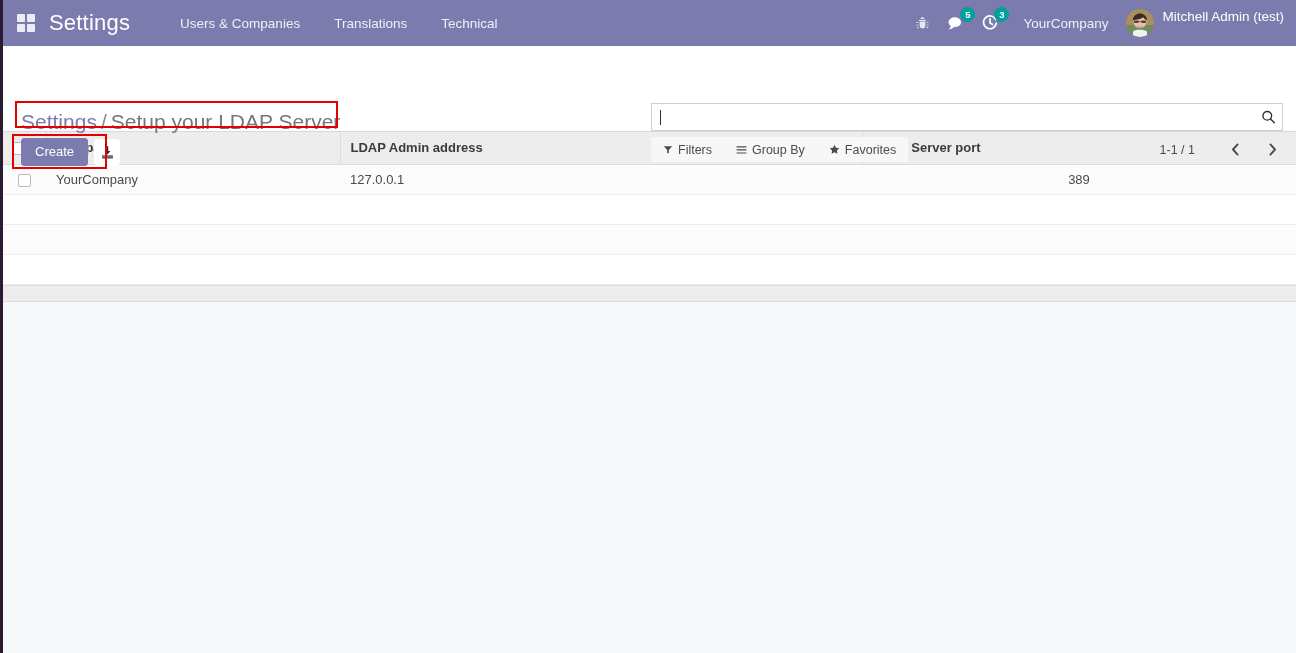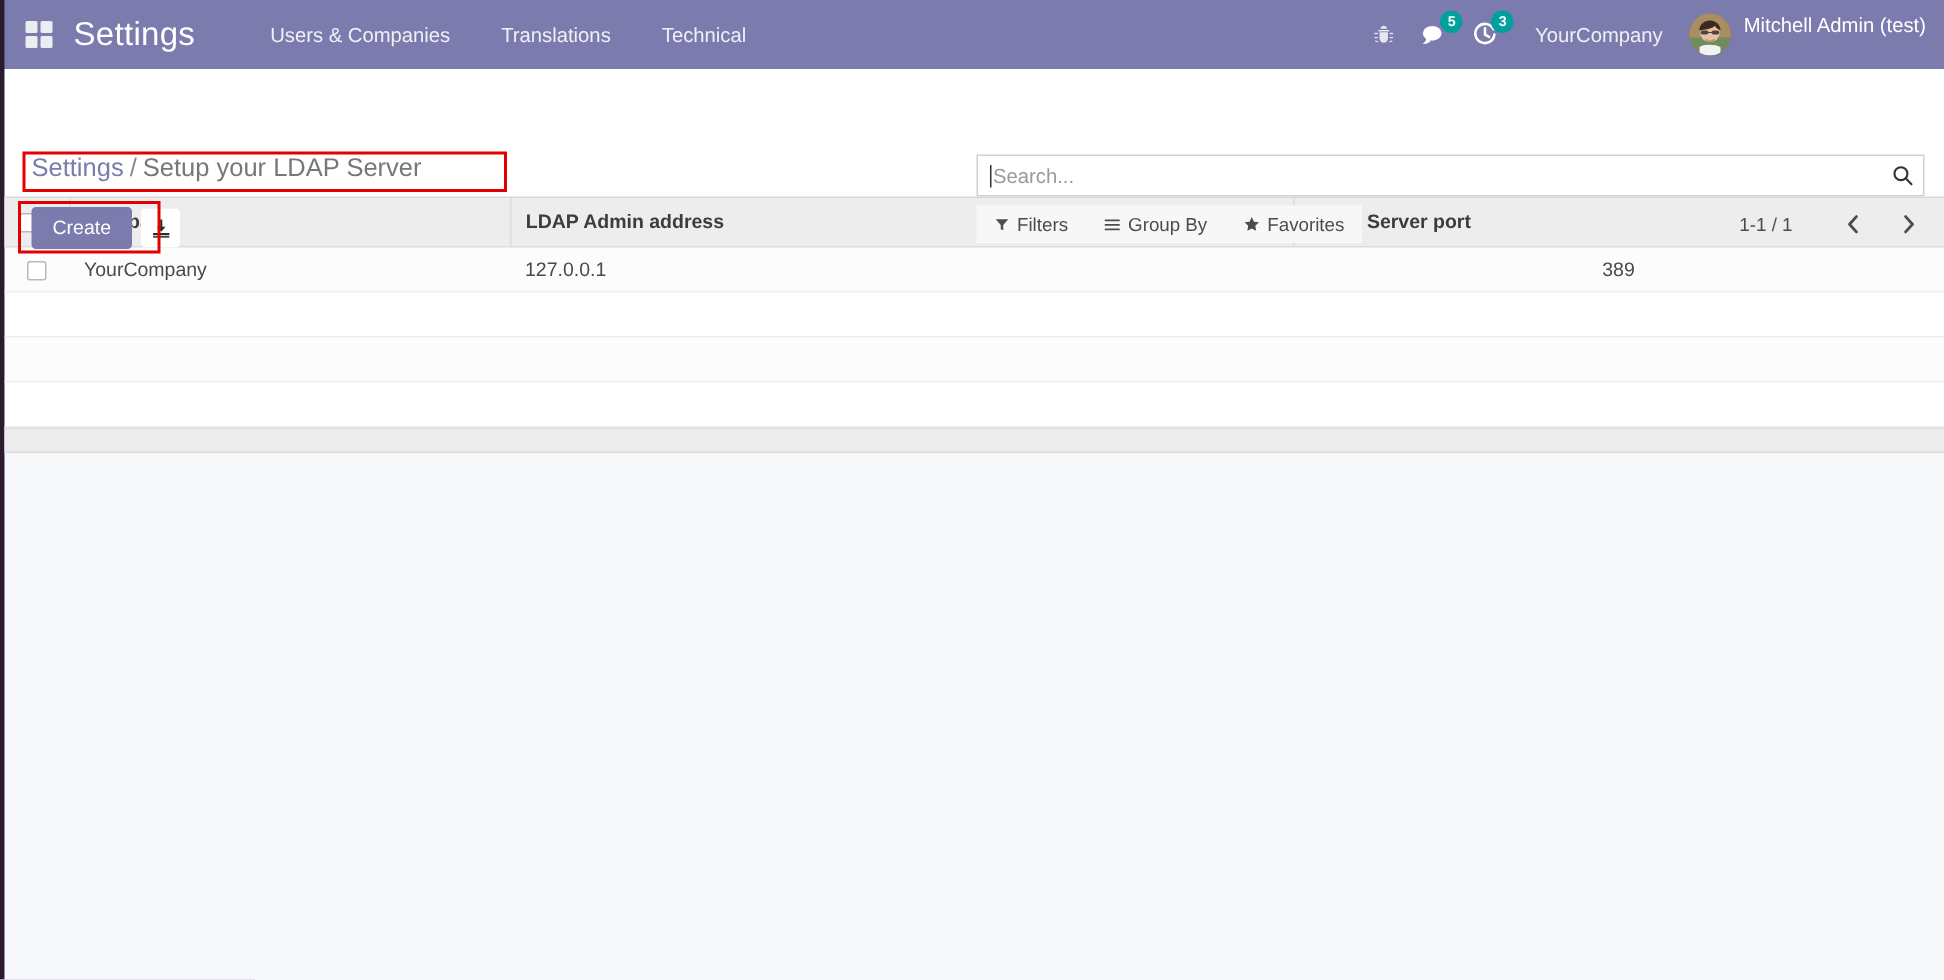--- a/index.html
+++ b/index.html
@@ -131,22 +131,22 @@
   .control-panel {
     position: relative;
     height: 86px;
     background: #FFFFFF;
     border-bottom: 1px solid #D8D8D8;
   }
 
   .breadcrumb {
     position: absolute;
     left: 18px;
-    top: 56px;
-    font-size: 17px;
+    top: 66px;
+    font-size: 21px;
     line-height: 20px;
     white-space: nowrap;
   }
   .bc-link { color: #7C7BAD; cursor: pointer; }
   .bc-sep  { color: #8A8A8A; padding: 0 4px; }
   .bc-active { color: #777777; }
 
   .btn-row {
     position: absolute;
     left: 18px;
@@ -451,21 +451,20 @@
           <path d="M7.25 1.4h1.5v5.1h2.3L8 10.2 4.95 6.5h2.3z"></path>
           <path d="M2.2 11.1h11.6v1.3H2.2z"></path>
           <path d="M2.2 12.9h11.6v1.5H2.2z" opacity="0.85"></path>
         </svg>
       </div>
     </div>
 
     <div class="search-area">
       <div class="search-box">
         <span class="caret"></span>
-        <input class="search-input" type="text" placeholder="Search..." style="">
         <span class="search-icon-btn">
           <svg width="15" height="15" viewBox="0 0 16 16" fill="none" stroke="#333" stroke-width="1.5">
             <circle cx="6.7" cy="6.7" r="4.6"></circle>
             <path d="M10.2 10.2 14.2 14.2" stroke-linecap="round"></path>
           </svg>
         </span>
       </div>
 
       <div class="filter-row">
         <div class="filter-group">

